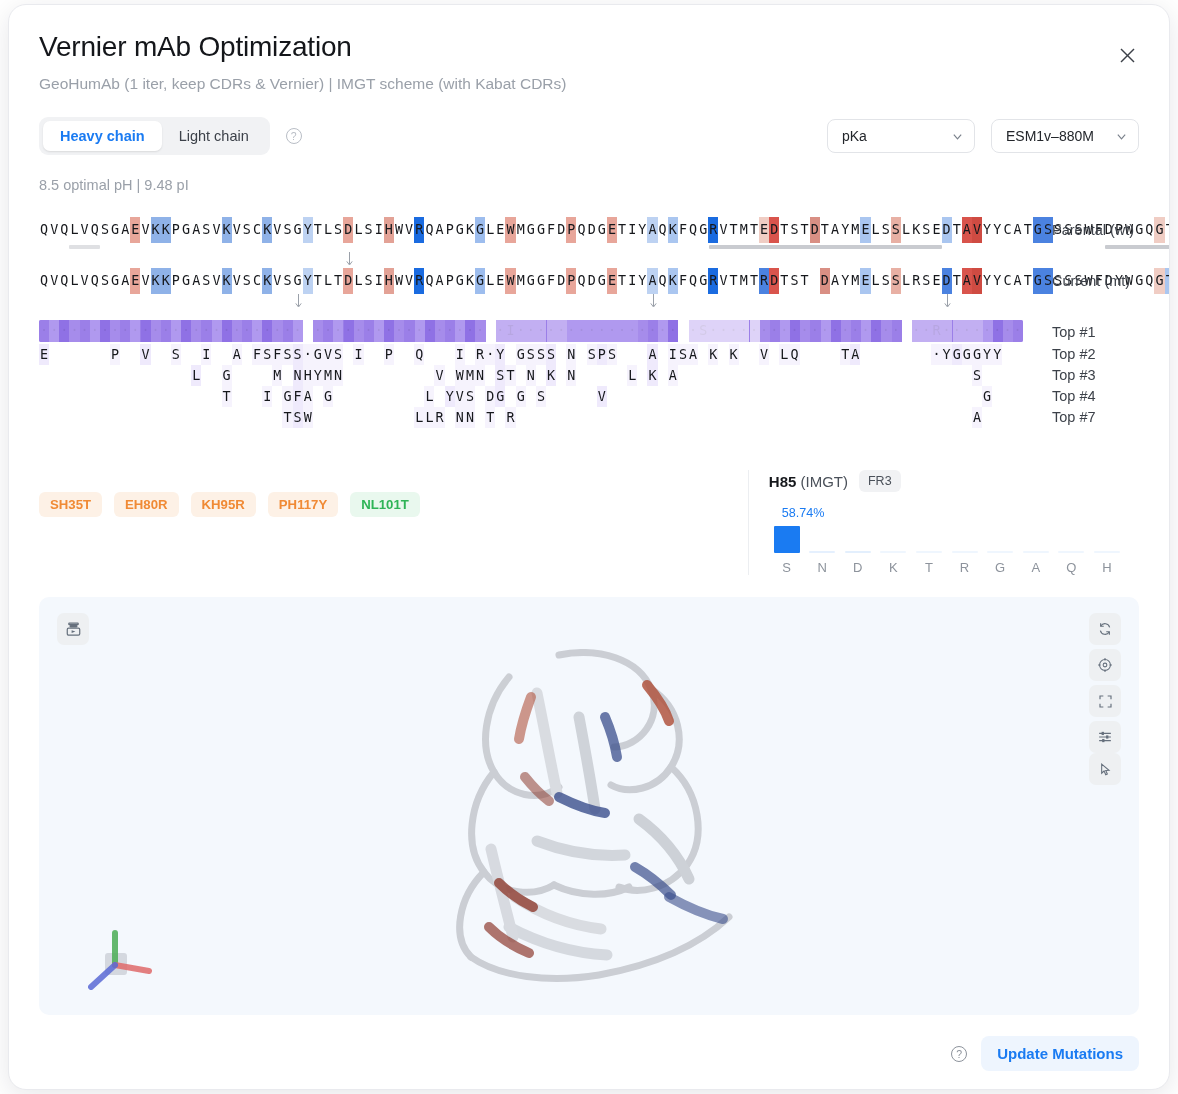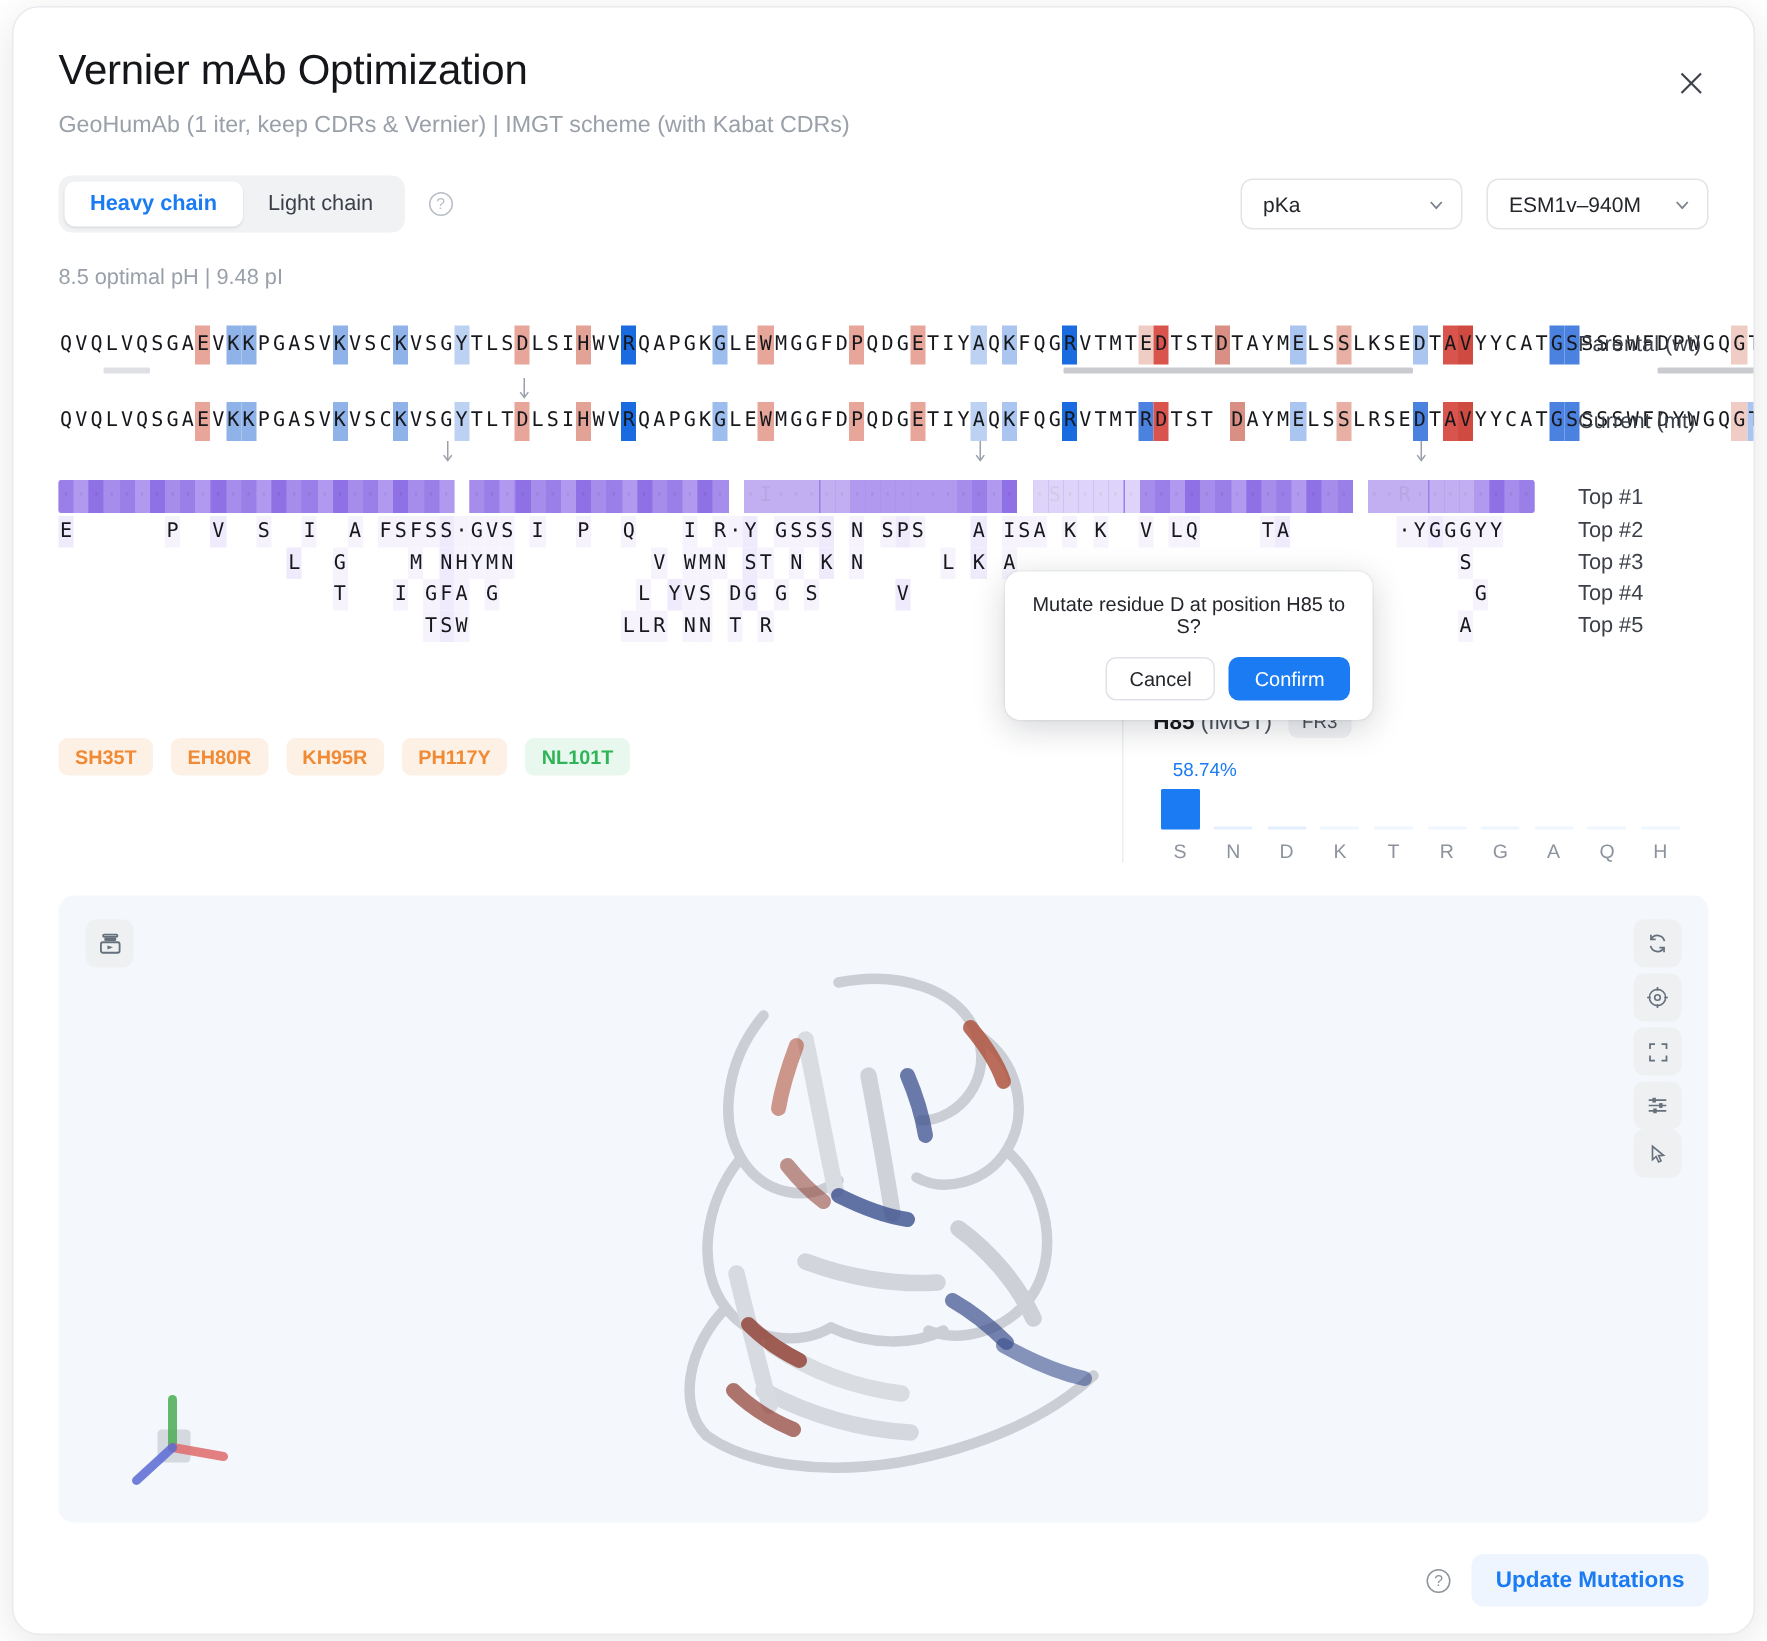--- a/index.html
+++ b/index.html
@@ -232,21 +232,21 @@
     </div>
     <div class="help-circle">?</div>
     <div class="spacer"></div>
     <div class="select">
       <span class="sv">pKa</span>
       <svg class="chev" viewBox="0 0 12 12" fill="none" stroke="currentColor" stroke-width="1.3">
           <polyline points="2,4 6,8.5 10,4"></polyline>
         </svg>
     </div>
     <div class="select">
-      <span class="sv">ESM1v–940M</span>
+      <span class="sv">ESM1v–880M</span>
       <svg class="chev" viewBox="0 0 12 12" fill="none" stroke="currentColor" stroke-width="1.3">
           <polyline points="2,4 6,8.5 10,4"></polyline>
         </svg>
     </div>
   </div>
 
   <div class="pad stats">8.5 optimal pH | 9.48 pI</div>
 
   <div class="pad seqblock">
 
@@ -397,31 +397,24 @@
         <div class="toptext" id="top-4"><span style="">&nbsp;</span><span style="">&nbsp;</span><span style="">&nbsp;</span><span style="">&nbsp;</span><span style="">&nbsp;</span><span style="">&nbsp;</span><span style="">&nbsp;</span><span style="">&nbsp;</span><span style="">&nbsp;</span><span style="">&nbsp;</span><span style="">&nbsp;</span><span style="">&nbsp;</span><span style="">&nbsp;</span><span style="">&nbsp;</span><span style="">&nbsp;</span><span style="">&nbsp;</span><span style="">&nbsp;</span><span style="">&nbsp;</span><span style="background:#f6f3fd;">T</span><span style="">&nbsp;</span><span style="">&nbsp;</span><span style="">&nbsp;</span><span style="background:#f6f3fd;">I</span><span style="">&nbsp;</span><span style="background:#f6f3fd;">G</span><span style="background:#efeafc;">F</span><span style="background:#f6f3fd;">A</span><span style="">&nbsp;</span><span style="background:#f6f3fd;">G</span><span style="">&nbsp;</span><span style="">&nbsp;</span><span style="">&nbsp;</span><span style="">&nbsp;</span><span style="">&nbsp;</span><span style="">&nbsp;</span><span style="">&nbsp;</span><span style="">&nbsp;</span><span style="">&nbsp;</span><span style="background:#f6f3fd;">L</span><span style="">&nbsp;</span><span style="background:#efeafc;">Y</span><span style="background:#f6f3fd;">V</span><span style="background:#f6f3fd;">S</span><span style="">&nbsp;</span><span style="background:#f6f3fd;">D</span><span style="background:#efeafc;">G</span><span style="">&nbsp;</span><span style="background:#f6f3fd;">G</span><span style="">&nbsp;</span><span style="background:#f6f3fd;">S</span><span style="">&nbsp;</span><span style="">&nbsp;</span><span style="">&nbsp;</span><span style="">&nbsp;</span><span style="">&nbsp;</span><span style="background:#efeafc;">V</span><span style="">&nbsp;</span><span style="">&nbsp;</span><span style="">&nbsp;</span><span style="">&nbsp;</span><span style="">&nbsp;</span><span style="">&nbsp;</span><span style="">&nbsp;</span><span style="">&nbsp;</span><span style="">&nbsp;</span><span style="">&nbsp;</span><span style="">&nbsp;</span><span style="">&nbsp;</span><span style="">&nbsp;</span><span style="">&nbsp;</span><span style="">&nbsp;</span><span style="">&nbsp;</span><span style="">&nbsp;</span><span style="">&nbsp;</span><span style="">&nbsp;</span><span style="">&nbsp;</span><span style="">&nbsp;</span><span style="">&nbsp;</span><span style="">&nbsp;</span><span style="">&nbsp;</span><span style="">&nbsp;</span><span style="">&nbsp;</span><span style="">&nbsp;</span><span style="">&nbsp;</span><span style="">&nbsp;</span><span style="">&nbsp;</span><span style="">&nbsp;</span><span style="">&nbsp;</span><span style="">&nbsp;</span><span style="">&nbsp;</span><span style="">&nbsp;</span><span style="">&nbsp;</span><span style="">&nbsp;</span><span style="background:#f6f3fd;">G</span></div>
       </div>
       <div class="toprow">
         <div class="toptext" id="top-5"><span style="">&nbsp;</span><span style="">&nbsp;</span><span style="">&nbsp;</span><span style="">&nbsp;</span><span style="">&nbsp;</span><span style="">&nbsp;</span><span style="">&nbsp;</span><span style="">&nbsp;</span><span style="">&nbsp;</span><span style="">&nbsp;</span><span style="">&nbsp;</span><span style="">&nbsp;</span><span style="">&nbsp;</span><span style="">&nbsp;</span><span style="">&nbsp;</span><span style="">&nbsp;</span><span style="">&nbsp;</span><span style="">&nbsp;</span><span style="">&nbsp;</span><span style="">&nbsp;</span><span style="">&nbsp;</span><span style="">&nbsp;</span><span style="">&nbsp;</span><span style="">&nbsp;</span><span style="background:#f6f3fd;">T</span><span style="background:#efeafc;">S</span><span style="background:#f6f3fd;">W</span><span style="">&nbsp;</span><span style="">&nbsp;</span><span style="">&nbsp;</span><span style="">&nbsp;</span><span style="">&nbsp;</span><span style="">&nbsp;</span><span style="">&nbsp;</span><span style="">&nbsp;</span><span style="">&nbsp;</span><span style="">&nbsp;</span><span style="background:#f6f3fd;">L</span><span style="background:#f6f3fd;">L</span><span style="background:#f6f3fd;">R</span><span style="">&nbsp;</span><span style="background:#f6f3fd;">N</span><span style="background:#f6f3fd;">N</span><span style="">&nbsp;</span><span style="background:#f6f3fd;">T</span><span style="">&nbsp;</span><span style="background:#f6f3fd;">R</span><span style="">&nbsp;</span><span style="">&nbsp;</span><span style="">&nbsp;</span><span style="">&nbsp;</span><span style="">&nbsp;</span><span style="">&nbsp;</span><span style="">&nbsp;</span><span style="">&nbsp;</span><span style="">&nbsp;</span><span style="">&nbsp;</span><span style="">&nbsp;</span><span style="">&nbsp;</span><span style="">&nbsp;</span><span style="">&nbsp;</span><span style="">&nbsp;</span><span style="">&nbsp;</span><span style="">&nbsp;</span><span style="">&nbsp;</span><span style="">&nbsp;</span><span style="">&nbsp;</span><span style="">&nbsp;</span><span style="">&nbsp;</span><span style="">&nbsp;</span><span style="">&nbsp;</span><span style="">&nbsp;</span><span style="">&nbsp;</span><span style="">&nbsp;</span><span style="">&nbsp;</span><span style="">&nbsp;</span><span style="">&nbsp;</span><span style="">&nbsp;</span><span style="">&nbsp;</span><span style="">&nbsp;</span><span style="">&nbsp;</span><span style="">&nbsp;</span><span style="">&nbsp;</span><span style="">&nbsp;</span><span style="">&nbsp;</span><span style="">&nbsp;</span><span style="">&nbsp;</span><span style="">&nbsp;</span><span style="">&nbsp;</span><span style="">&nbsp;</span><span style="">&nbsp;</span><span style="">&nbsp;</span><span style="background:#f6f3fd;">A</span></div>
       </div>
 
       <div class="toplabel" style="top:4px">Top #1</div>
       <div class="toplabel" style="top:26px">Top #2</div>
       <div class="toplabel" style="top:47px">Top #3</div>
       <div class="toplabel" style="top:68px">Top #4</div>
-      <div class="toplabel" style="top:89px">Top #5</div>
-    </div>
-  </div>
-
-  <div class="popover">
-    <div class="pop-text">Mutate residue D at position H85 to S?</div>
-    <div class="pop-actions">
-      <button class="btn-cancel">Cancel</button>
-      <button class="btn-confirm">Confirm</button>
-    </div>
-  </div>
+      <div class="toplabel" style="top:89px">Top #7</div>
+    </div>
+  </div>
+
 
   <div class="pad mut-wrap">
     <div class="mut-left">
       <div class="chips" id="mut-chips">
           <div class="chip orange">SH35T</div>
           <div class="chip orange">EH80R</div>
           <div class="chip orange">KH95R</div>
           <div class="chip orange">PH117Y</div>
           <div class="chip green">NL101T</div>
         </div>

